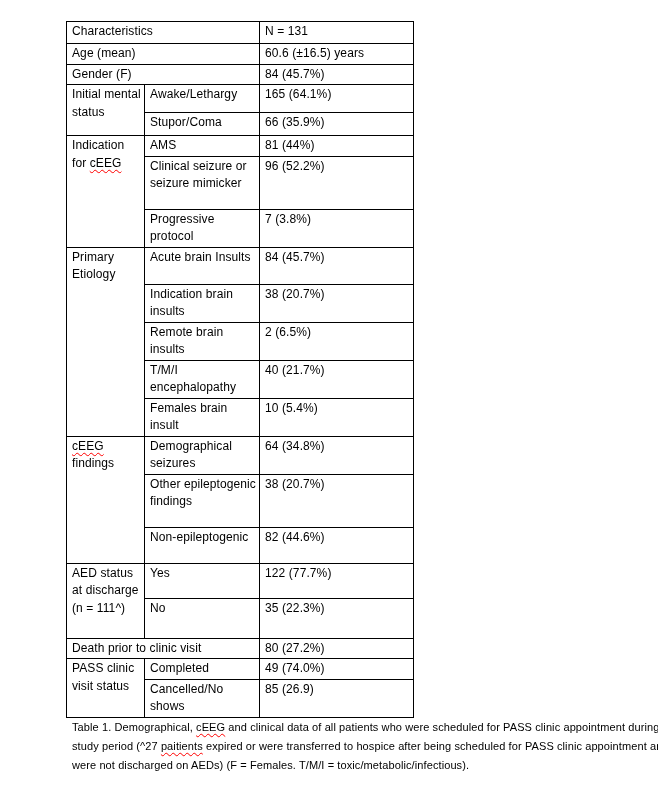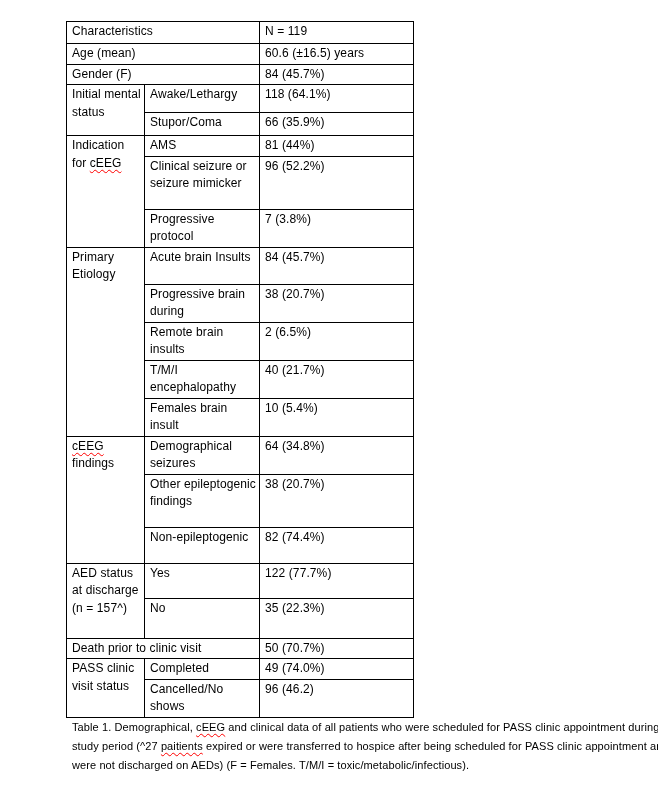--- a/index.html
+++ b/index.html
@@ -52,34 +52,34 @@
 
   <table class="doc-table">
     <colgroup>
       <col style="width:78px">
       <col style="width:115px">
       <col style="width:154px">
     </colgroup>
     <tbody>
       <tr style="height:22px">
         <td colspan="2">Characteristics</td>
-        <td>N = 119</td>
+        <td>N = 131</td>
       </tr>
       <tr style="height:19px">
         <td colspan="2">Age (mean)</td>
         <td>60.6 (±16.5) years</td>
       </tr>
       <tr style="height:19px">
         <td colspan="2">Gender (F)</td>
         <td>84 (45.7%)</td>
       </tr>
       <tr style="height:28px">
         <td rowspan="2">Initial mental status</td>
         <td>Awake/Lethargy</td>
-        <td>118 (64.1%)</td>
+        <td>165 (64.1%)</td>
       </tr>
       <tr style="height:23px">
         <td>Stupor/Coma</td>
         <td>66 (35.9%)</td>
       </tr>
       <tr style="height:20px">
         <td rowspan="3"><span>Indication for </span><span class="squiggle">cEEG</span></td>
         <td>AMS</td>
         <td>81 (44%)</td>
       </tr>
@@ -90,21 +90,21 @@
       <tr style="height:36px">
         <td>Progressive protocol</td>
         <td>7 (3.8%)</td>
       </tr>
       <tr style="height:37px">
         <td rowspan="5">Primary Etiology</td>
         <td>Acute brain Insults</td>
         <td>84 (45.7%)</td>
       </tr>
       <tr style="height:37px">
-        <td>Progressive brain during</td>
+        <td>Indication brain insults</td>
         <td>38 (20.7%)</td>
       </tr>
       <tr style="height:36px">
         <td>Remote brain insults</td>
         <td>2 (6.5%)</td>
       </tr>
       <tr style="height:37px">
         <td>T/M/I encephalopathy</td>
         <td>40 (21.7%)</td>
       </tr>
@@ -116,42 +116,42 @@
         <td rowspan="3"><span class="squiggle">cEEG</span><span> findings</span></td>
         <td>Demographical seizures</td>
         <td>64 (34.8%)</td>
       </tr>
       <tr style="height:53px">
         <td>Other epileptogenic findings</td>
         <td>38 (20.7%)</td>
       </tr>
       <tr style="height:36px">
         <td>Non-epileptogenic</td>
-        <td>82 (74.4%)</td>
+        <td>82 (44.6%)</td>
       </tr>
       <tr style="height:35px">
-        <td rowspan="2">AED status at discharge (n = 157^)</td>
+        <td rowspan="2">AED status at discharge (n = 111^)</td>
         <td>Yes</td>
         <td>122 (77.7%)</td>
       </tr>
       <tr style="height:40px">
         <td>No</td>
         <td>35 (22.3%)</td>
       </tr>
       <tr style="height:19px">
         <td colspan="2">Death prior to clinic visit</td>
-        <td>50 (70.7%)</td>
+        <td>80 (27.2%)</td>
       </tr>
       <tr style="height:20px">
         <td rowspan="2">PASS clinic visit status</td>
         <td>Completed</td>
         <td>49 (74.0%)</td>
       </tr>
       <tr style="height:33px">
         <td>Cancelled/No shows</td>
-        <td>96 (46.2)</td>
+        <td>85 (26.9)</td>
       </tr>
     </tbody>
   </table>
 
   <p class="caption"><span>Table 1. Demographical, </span><span class="squiggle">cEEG</span><span> and clinical data of all patients who were scheduled for PASS clinic appointment during the study period (^27 </span><span class="squiggle">paitients</span><span> expired or were transferred to hospice after being scheduled for PASS clinic appointment and were not discharged on AEDs) (F = Females. T/M/I = toxic/metabolic/infectious).</span></p>
 
 </div>
 
 </body></html>

